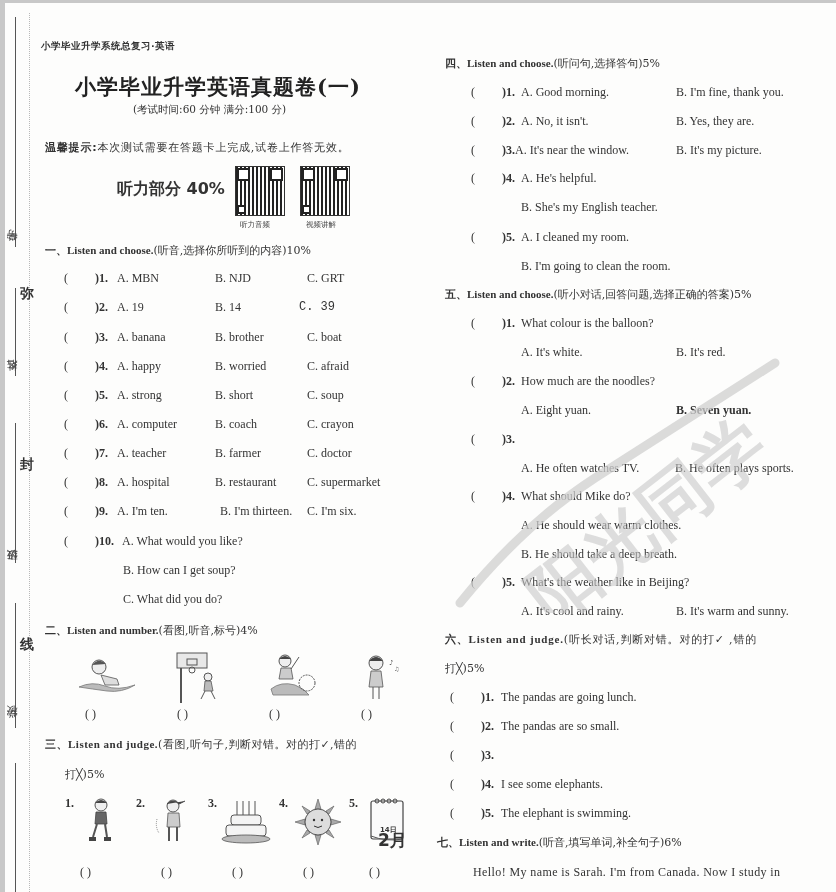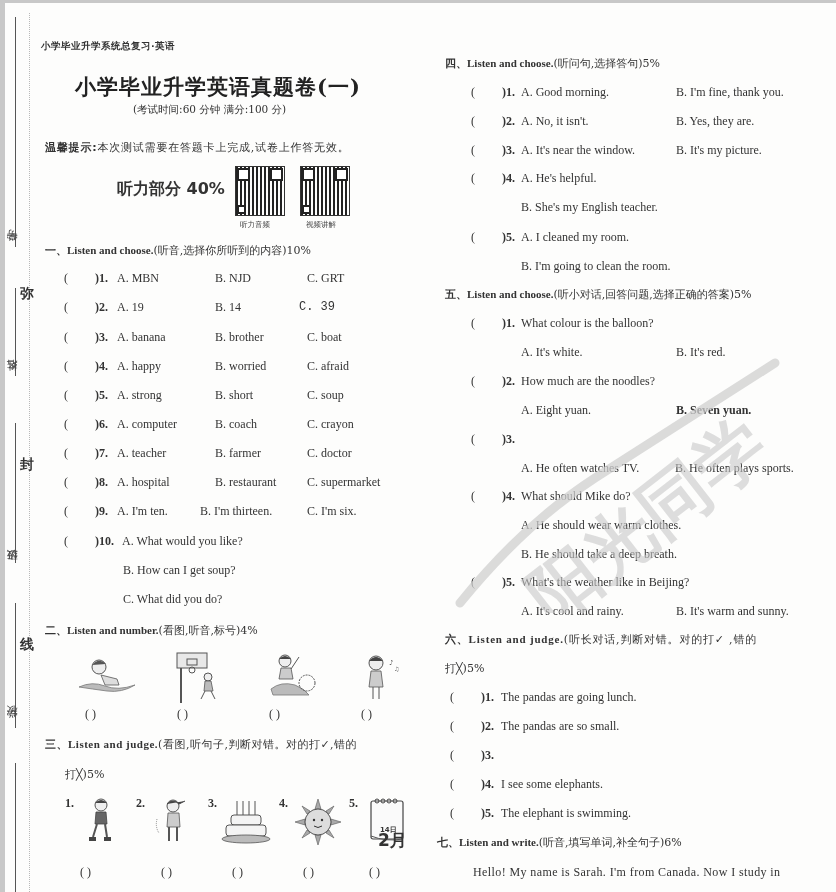--- a/index.html
+++ b/index.html
@@ -144,21 +144,21 @@
           <span class="paren" style="left:0;">(</span>
           <span class="qn" style="left:31px;">)8.</span>
           <span class="opt" style="left:53px;">A. hospital</span>
           <span class="opt" style="left:151px;">B. restaurant</span>
           <span class="opt" style="left:243px;">C. supermarket</span>
         </div>
         <div class="row" style="left:31px;top:501px;width:360px;height:16px;">
           <span class="paren" style="left:0;">(</span>
           <span class="qn" style="left:31px;">)9.</span>
           <span class="opt" style="left:53px;">A. I'm ten.</span>
-          <span class="opt" style="left:136px;">B. I'm thirteen.</span>
+          <span class="opt" style="left:156px;">B. I'm thirteen.</span>
           <span class="opt" style="left:243px;">C. I'm six.</span>
         </div>
         <div class="row" style="left:31px;top:531px;width:360px;height:16px;">
           <span class="paren" style="left:0;">(</span>
           <span class="qn" style="left:31px;">)10.</span>
           <span class="opt" style="left:58px;">A. What would you like?</span>
           <span class="opt" style="left:59px;top:29px;">B. How can I get soup?</span>
           <span class="opt" style="left:59px;top:58px;">C. What did you do?</span>
         </div>
       </div>
@@ -287,21 +287,21 @@
         </div>
         <div class="row" style="left:34px;top:111px;width:360px;height:16px;">
           <span class="paren" style="left:0;">(</span>
           <span class="qn" style="left:31px;">)2.</span>
           <span class="opt" style="left:50px;text-align:center;">A. No, it isn't.</span>
           <span class="opt" style="left:205px;">B. Yes, they are.</span>
         </div>
         <div class="row" style="left:34px;top:140px;width:360px;height:16px;">
           <span class="paren" style="left:0;">(</span>
           <span class="qn" style="left:31px;">)3.</span>
-          <span class="opt" style="left:50px;">A. It's near the window.</span>
+          <span class="opt" style="left:44px;">A. It's near the window.</span>
           <span class="opt" style="left:205px;">B. It's my picture.</span>
         </div>
         <div class="row" style="left:34px;top:168px;width:360px;height:16px;">
           <span class="paren" style="left:0;">(</span>
           <span class="qn" style="left:31px;">)4.</span>
           <span class="opt" style="left:50px;">A. He's helpful.</span>
           <span class="opt" style="left:50px;top:29px;">B. She's my English teacher.</span>
         </div>
         <div class="row" style="left:34px;top:227px;width:360px;height:16px;">
           <span class="paren" style="left:0;">(</span>

